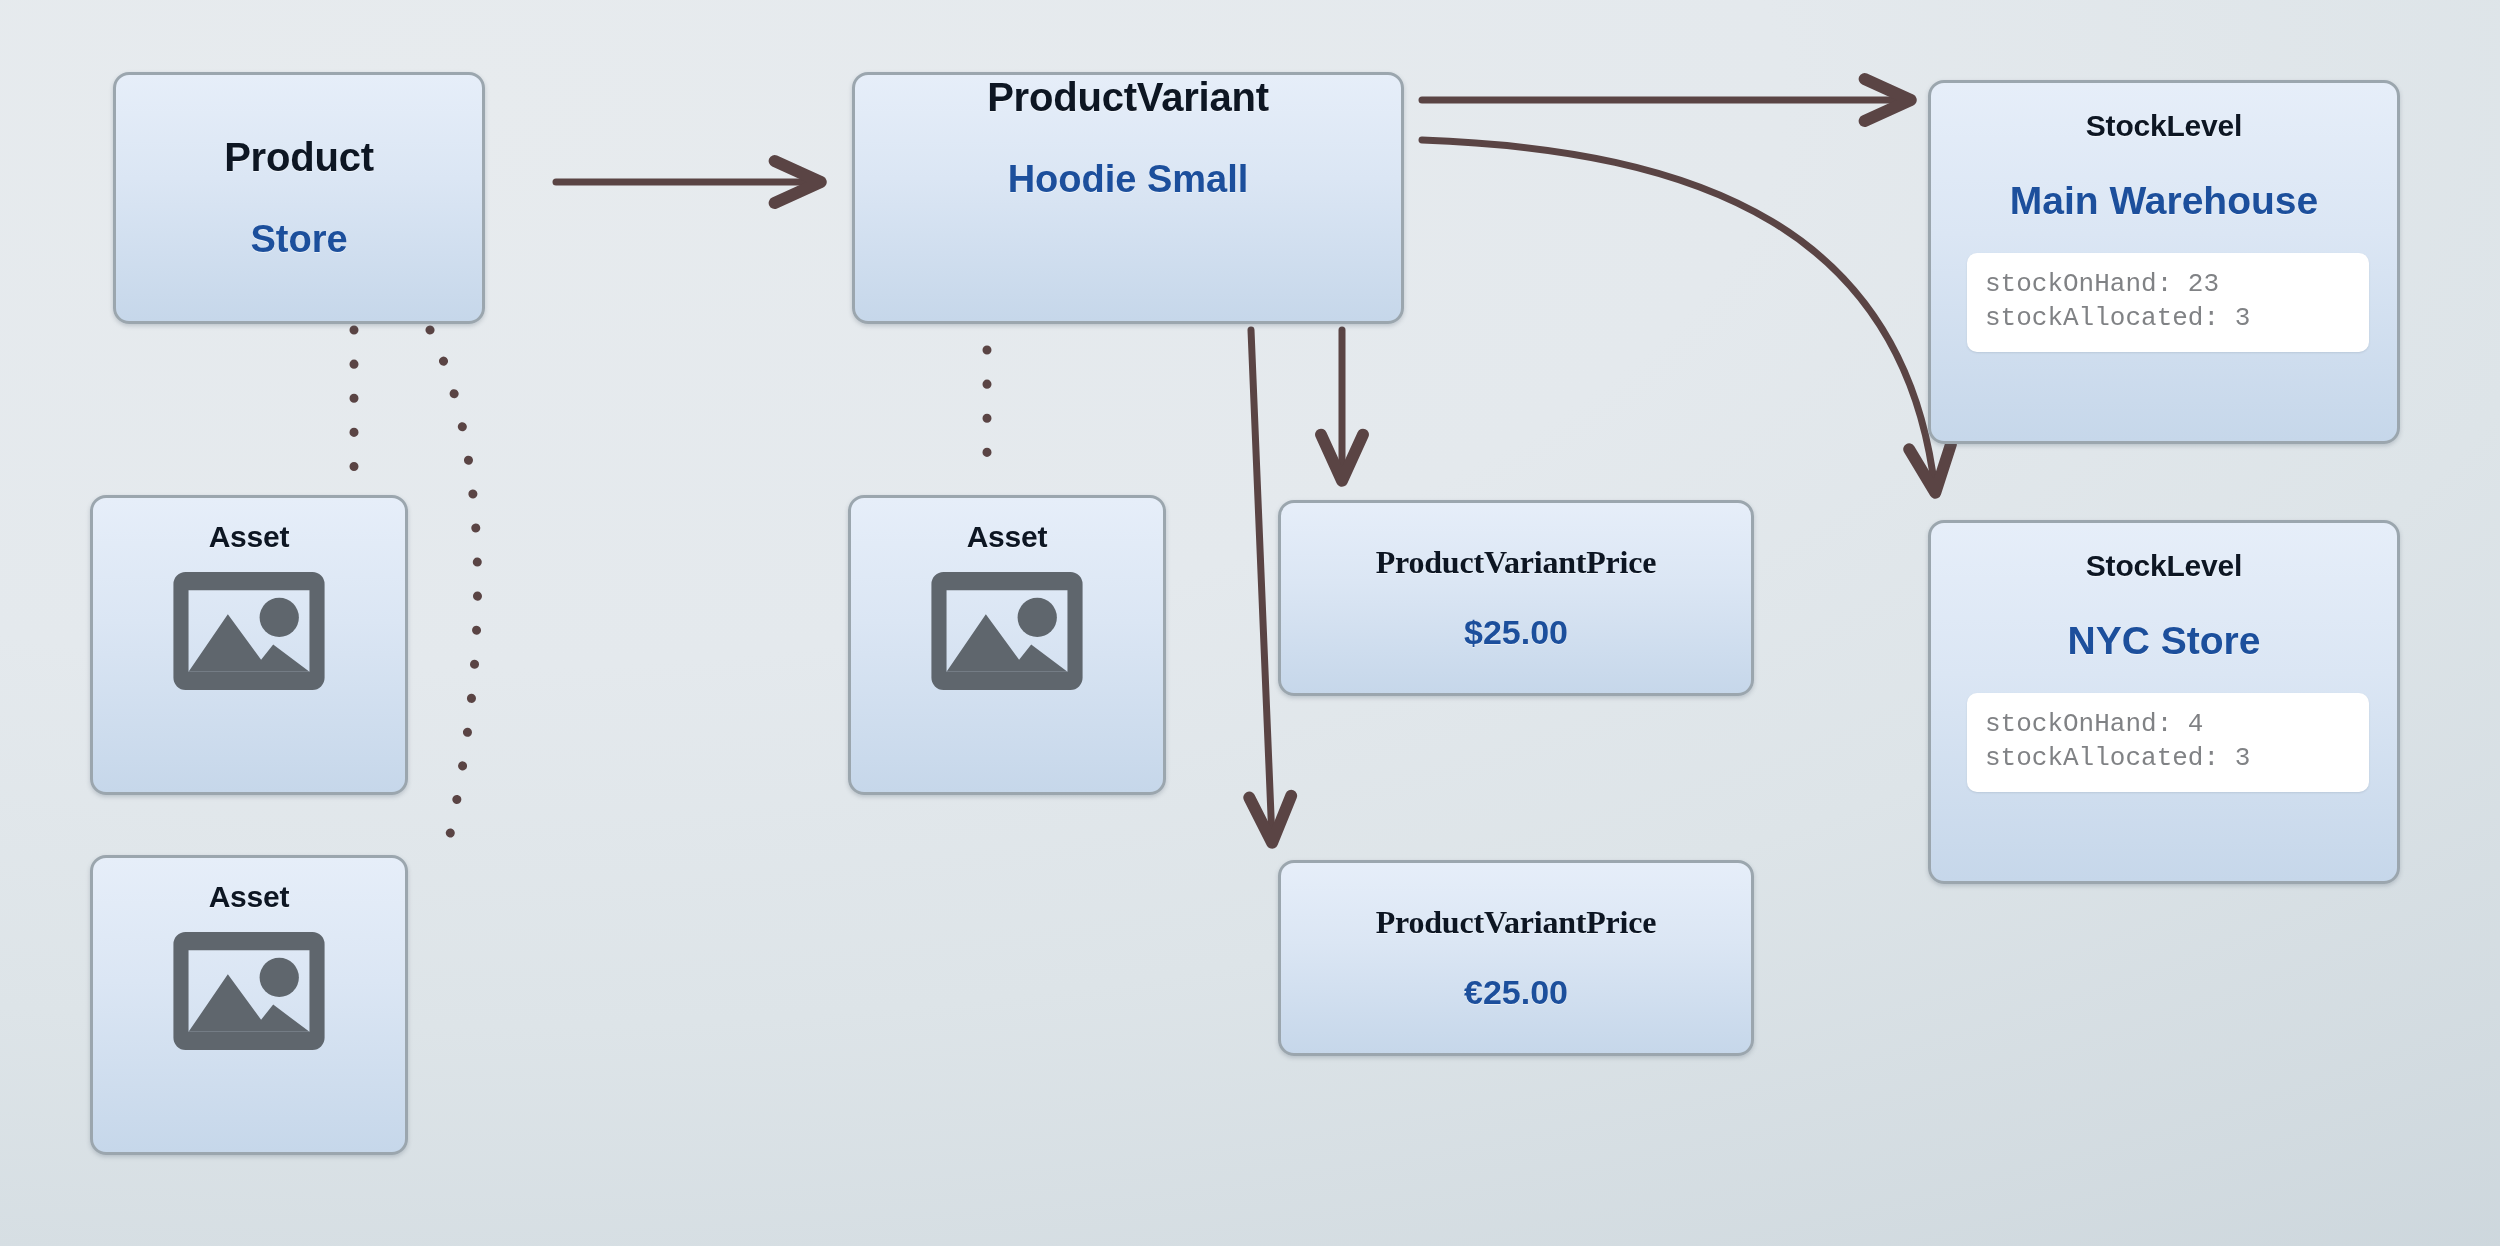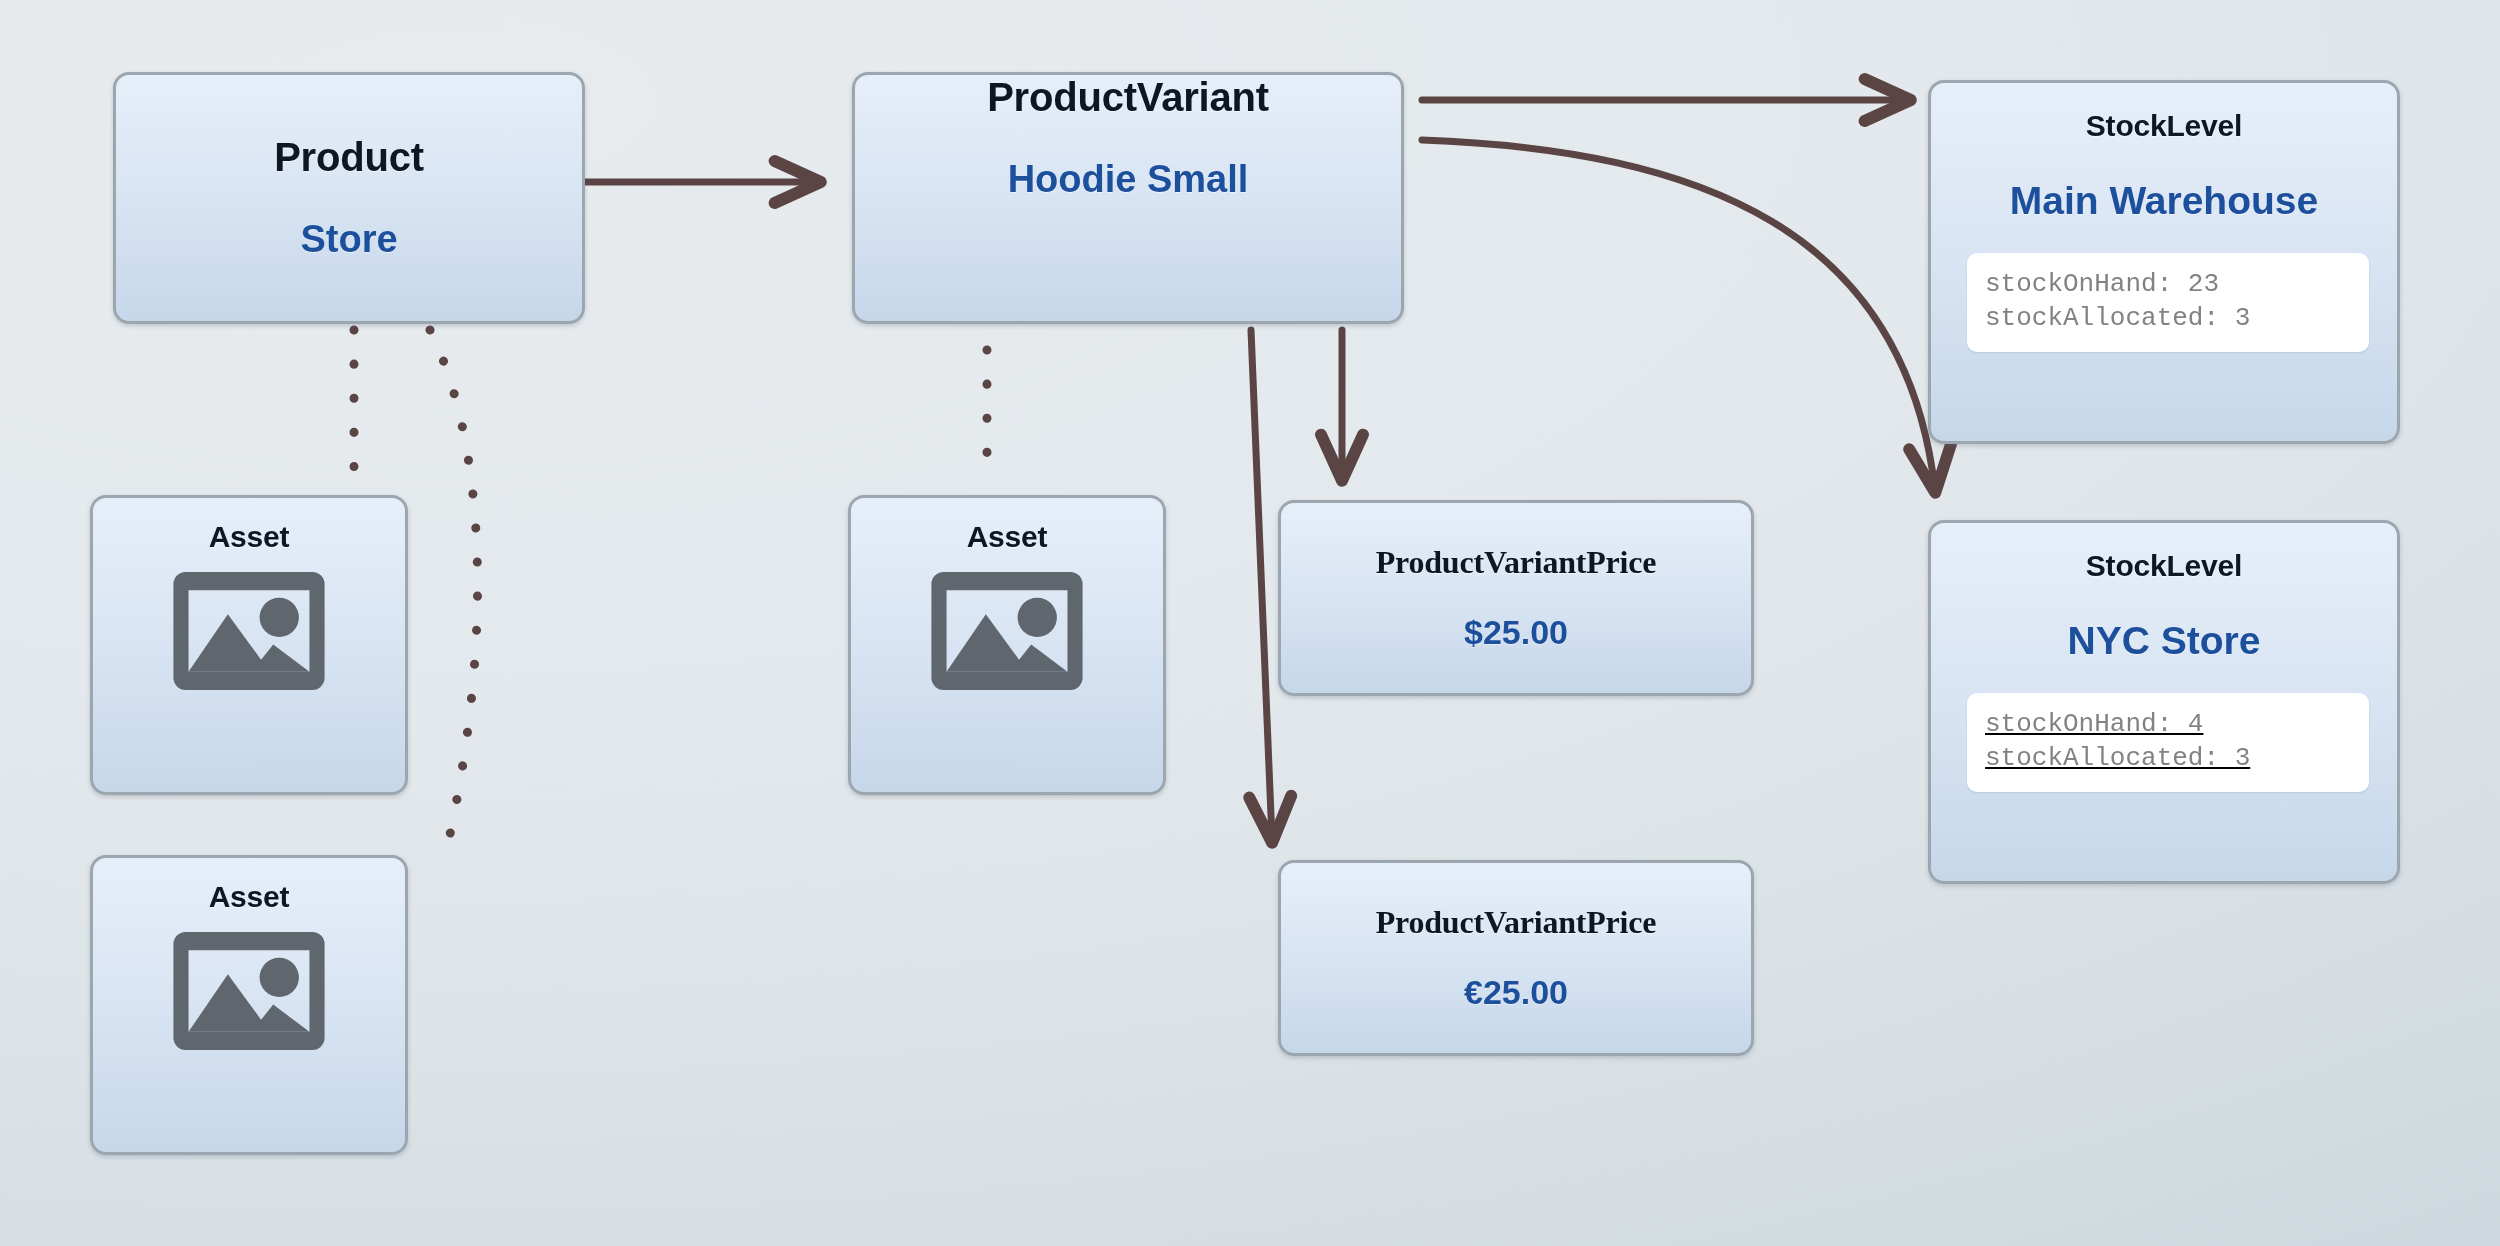--- a/index.html
+++ b/index.html
@@ -118,21 +118,21 @@
 
     <line x1="1251" y1="330" x2="1272" y2="840" stroke="#5a4444" stroke-width="7" stroke-linecap="round" marker-end="url(#vhead)"></line>
 
     <line x1="354" y1="330" x2="354" y2="490" stroke="#5a4444" stroke-width="9" stroke-linecap="round" stroke-dasharray="0.1 34"></line>
 
     <path d="M430,330 C480,430 500,620 443,866" fill="none" stroke="#5a4444" stroke-width="9" stroke-linecap="round" stroke-dasharray="0.1 34"></path>
 
     <line x1="987" y1="350" x2="987" y2="460" stroke="#5a4444" stroke-width="9" stroke-linecap="round" stroke-dasharray="0.1 34"></line>
   </svg>
 
-  <div class="node entity" style="left:113px; top:72px; width:472px; height:252px; justify-content:center; gap:38px;">
+  <div class="node entity" style="left:113px; top:72px; width:372px; height:252px; justify-content:center; gap:38px;">
     <div class="title">Product</div>
     <div class="subtitle">Store</div>
   </div>
 
   <div class="node entity" style="left:852px; top:72px; width:552px; height:252px; gap:38px;">
     <div class="title">ProductVariant</div>
     <div class="subtitle">Hoodie Small</div>
   </div>
 
   <div class="node asset" style="left:90px; top:495px; width:318px; height:300px; justify-content:flex-start; padding-top:22px;">
@@ -186,19 +186,19 @@
     <div class="subtitle" style="margin-top:36px;">Main Warehouse</div>
     <div class="detail" style="margin-top:30px;">
       <div class="kv">stockOnHand: 23</div>
       <div class="kv">stockAllocated: 3</div>
     </div>
   </div>
 
   <div class="node stock" style="left:1928px; top:520px; width:472px; height:364px; justify-content:flex-start; padding-top:26px;">
     <div class="title">StockLevel</div>
     <div class="subtitle" style="margin-top:36px;">NYC Store</div>
-    <div class="detail" style="margin-top:30px;text-decoration:underline;">
+    <div class="detail" style="margin-top:30px;">
       <div class="kv">stockOnHand: 4</div>
       <div class="kv">stockAllocated: 3</div>
     </div>
   </div>
 
 </div>
 
 </body></html>

